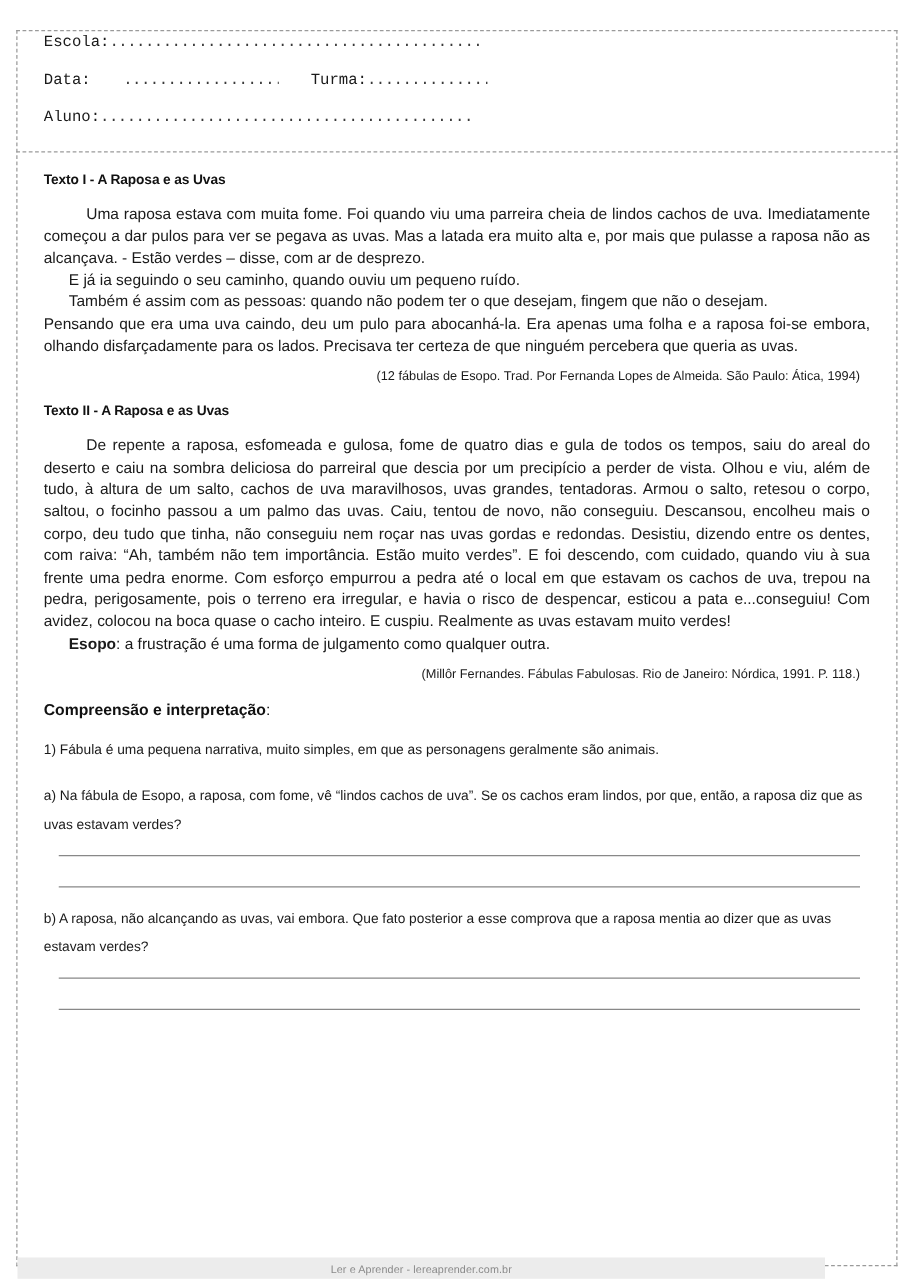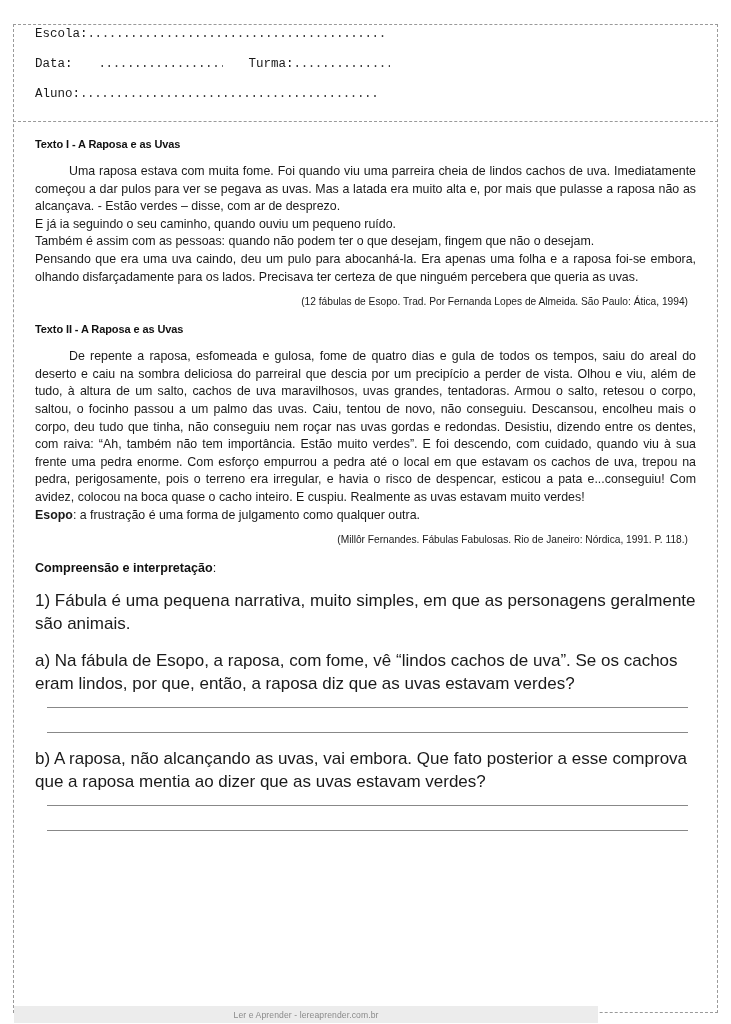--- a/index.html
+++ b/index.html
@@ -92,41 +92,41 @@
     color: #111;
   }
   p.para {
     font-size: 12.4px;
     line-height: 17.6px;
     margin: 0;
     color: #1a1a1a;
     text-align: justify;
     text-justify: inter-word;
   }
-  p.para.flow { text-align: left; }
+  p.para.flow { text-align: left; margin-left: 20px; }
   .indent { display: inline-block; width: 34px; }
   .credit {
     font-size: 10.2px;
     text-align: right;
     margin: 10px 0 0 0;
     color: #1a1a1a;
     padding-right: 8px;
   }
   .moral-label { font-weight: bold; }
 
   
   h3.q-head {
     font-size: 12.6px;
     margin: 16px 0 0 0;
     font-weight: normal;
     color: #111;
   }
   h3.q-head b { font-weight: bold; }
   p.question {
-    font-size: 17px;
+    font-size: 11px;
     line-height: 23px;
     margin: 14px 0 0 0;
     color: #1a1a1a;
     text-align: left;
   }
   .answer-lines {
     margin: 12px 0 0 0;
     padding: 0;
   }
   .answer-line {
@@ -134,21 +134,21 @@
     border-bottom: 1.4px solid #888888;
     margin: 0 8px 24px 12px;
   }
   .answer-line:last-child { margin-bottom: 0; }
 
   
   .footer-band {
     position: absolute;
     left: 14px;
     bottom: 13px;
-    width: 584px;
+    width: 646px;
     height: 17px;
     background: #ececec;
     display: flex;
     align-items: center;
     justify-content: center;
   }
   .footer-text {
     font-size: 8.6px;
     color: #8a8a8a;
     letter-spacing: 0.1px;

